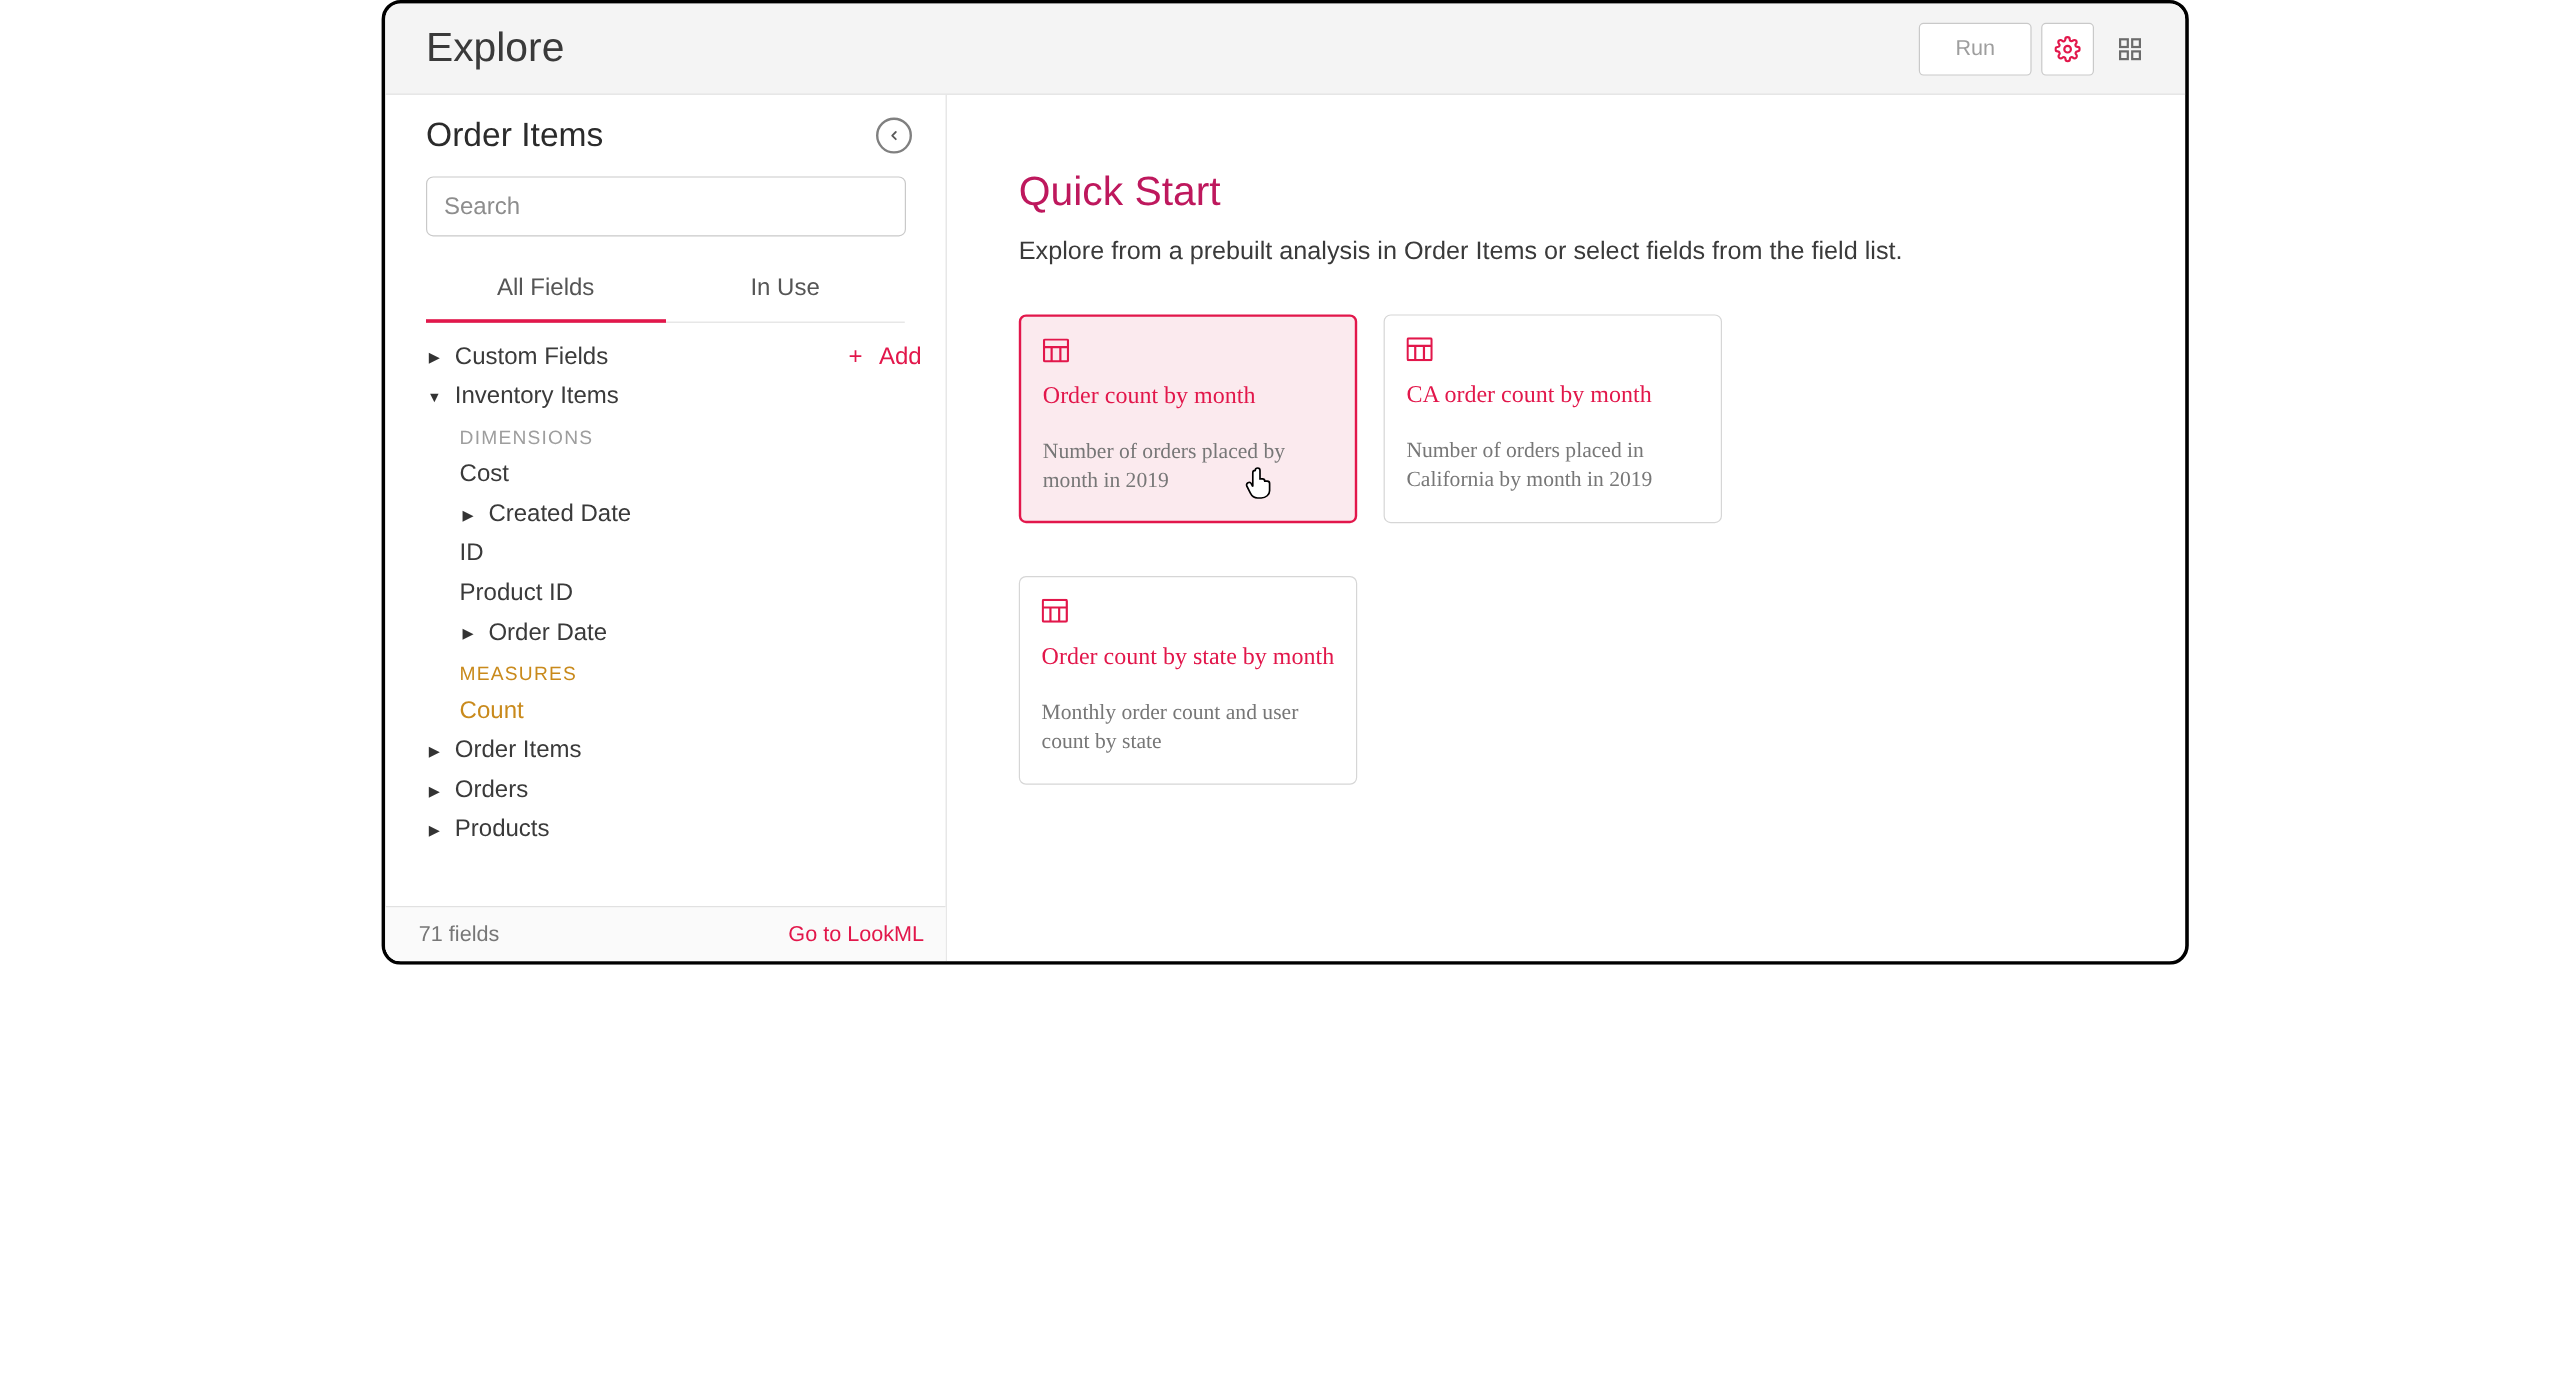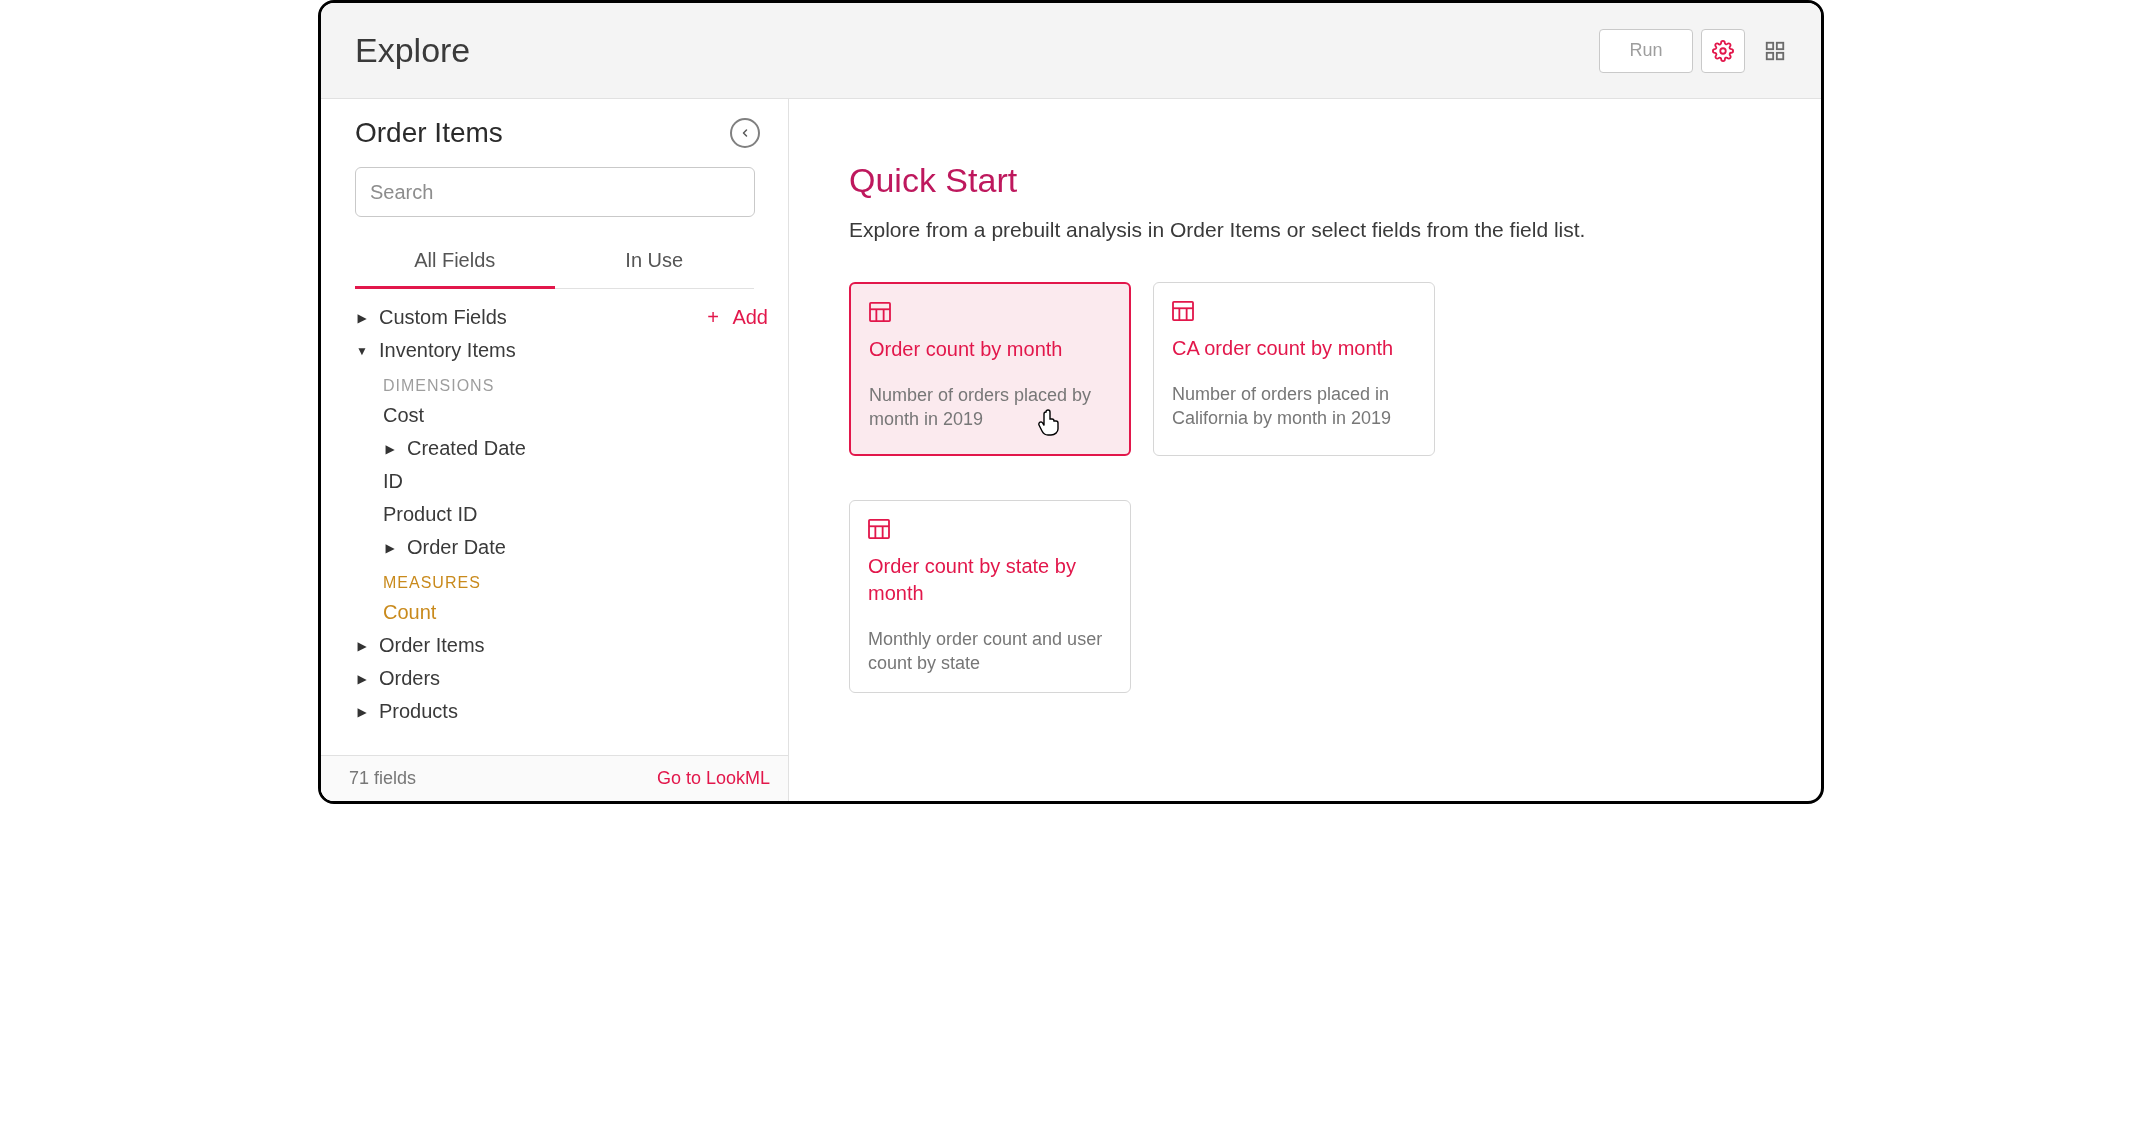--- a/index.html
+++ b/index.html
@@ -20,21 +20,21 @@
     flex-direction: column;
   }
   
   .header {
     display: flex;
     align-items: center;
     justify-content: space-between;
     padding: 10px 24px 10px 34px;
     background: #f4f4f4;
     border-bottom: 1px solid #e1e1e1;
-    height: 96px;
+    height: 76px;
   }
   .header-title {
     font-size: 34px;
     font-weight: 400;
     color: #3a3a3a;
   }
   .header-controls {
     display: flex;
     align-items: center;
     gap: 8px;
@@ -214,20 +214,21 @@
     margin-top: 40px;
   }
   .card {
     width: 282px;
     min-height: 174px;
     border: 1px solid #d6d6d6;
     border-radius: 6px;
     padding: 18px 18px 16px;
     cursor: pointer;
     background: #fff;
+    font-family: Liberation Serif, serif;
   }
   .card.hover {
     border: 2px solid #e2174b;
     background: #fbeaee;
   }
   .card-icon { margin-bottom: 10px; }
   .card-title {
     font-size: 20px;
     color: #e2174b;
     margin-bottom: 6px;

